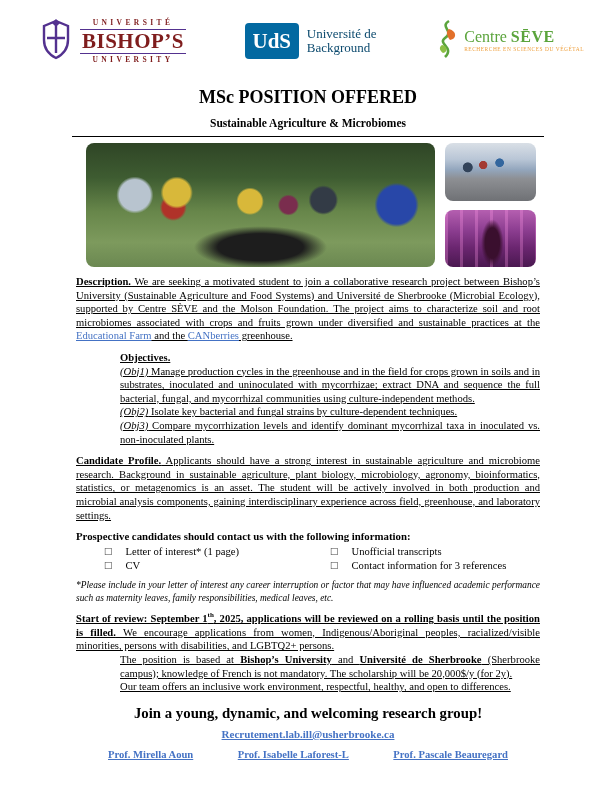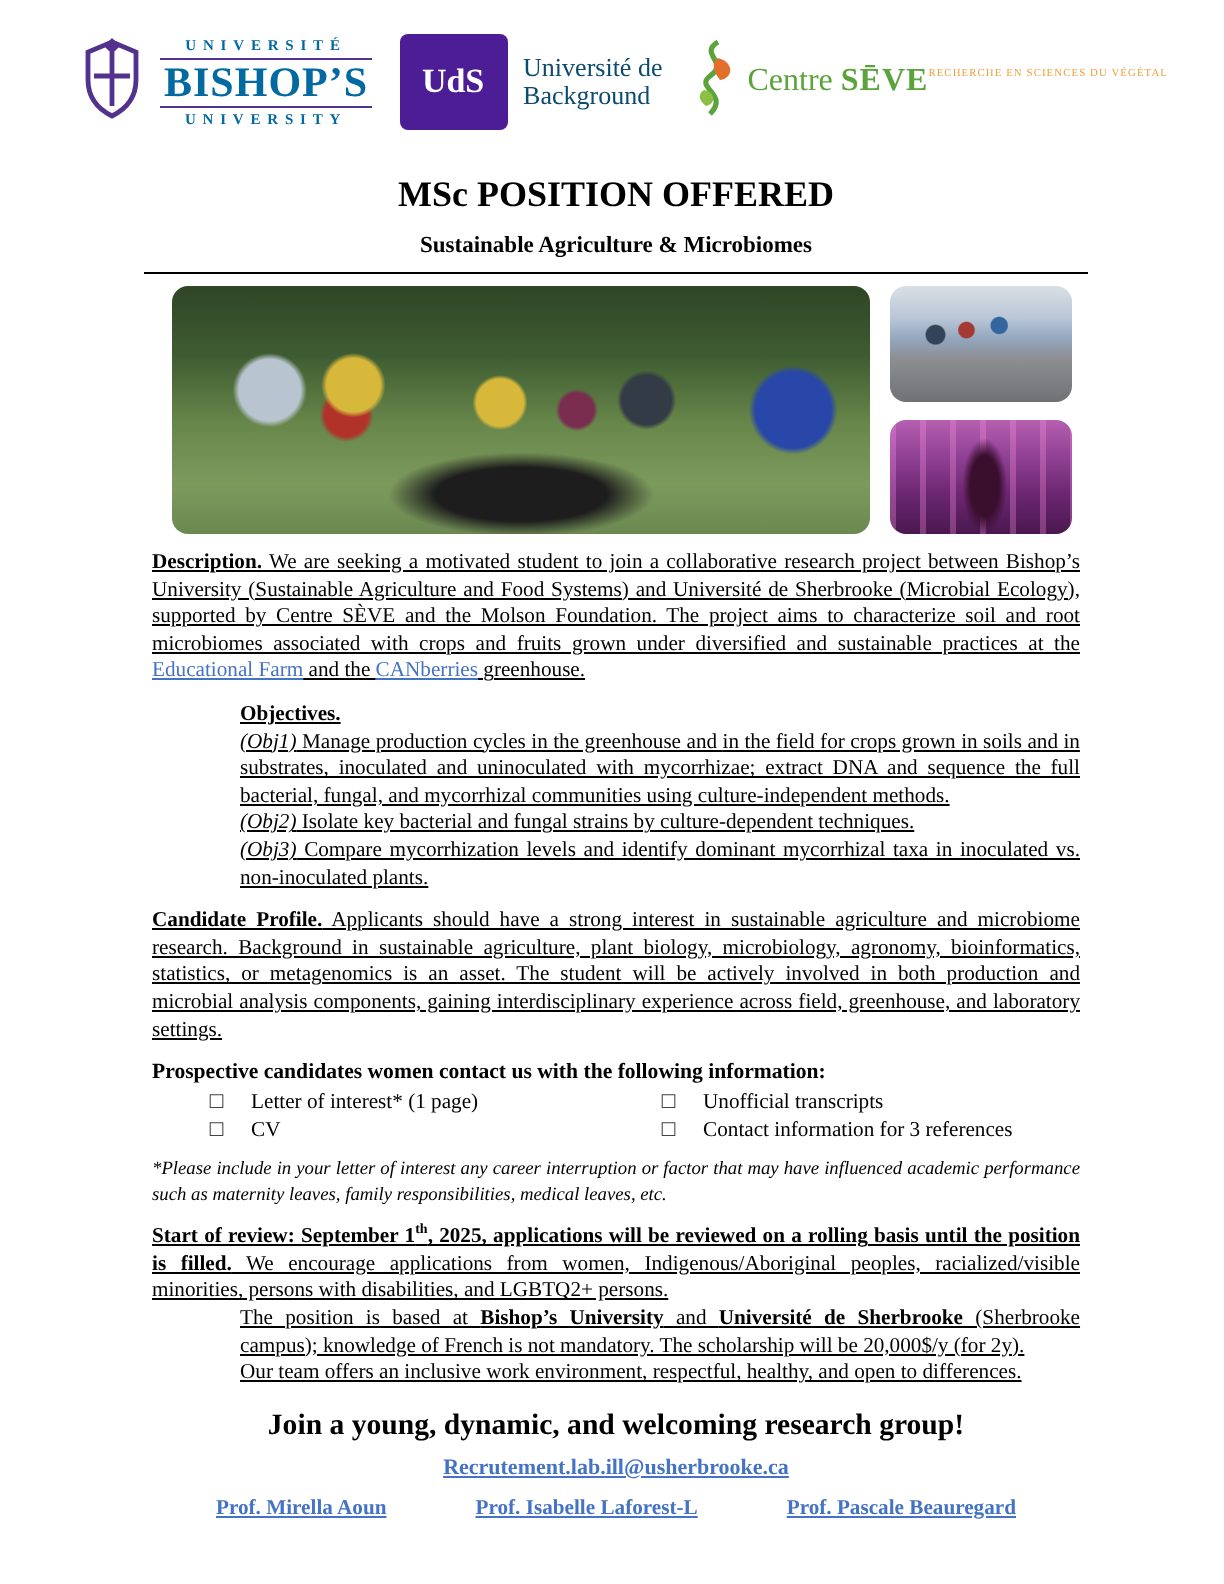--- a/index.html
+++ b/index.html
@@ -4,32 +4,32 @@
 <style>
   html,body{margin:0;padding:0;background:#ffffff;}
   .page{
     width:612px;height:792px;margin:0 auto;position:relative;overflow:hidden;
     background:#ffffff;color:#000;
     font-family:"Liberation Serif", serif;
   }
   
   .logos{display:flex;align-items:center;justify-content:space-between;
          padding:12px 28px 0 38px;height:58px;}
-  .logo-bishops{display:flex;align-items:center;gap:6px;color:#0369a1;}
+  .logo-bishops{display:flex;align-items:center;gap:6px;color:#7f1d1d;}
   .bu-text{display:flex;flex-direction:column;align-items:center;line-height:1;}
   .bu-small{font-size:7.5px;letter-spacing:3.4px;font-weight:bold;padding:2px 0;}
   .bu-big{font-size:21px;font-weight:bold;letter-spacing:.5px;
           border-top:1.6px solid #53318F;border-bottom:1.6px solid #53318F;padding:1px 2px;}
   .logo-uds{display:flex;align-items:center;gap:8px;}
-  .uds-box{width:54px;height:48px;background:#4c1d95;border-radius:4px;
+  .uds-box{width:54px;height:36px;background:#0369a1;border-radius:4px;
            display:flex;align-items:center;justify-content:center;
-           color:#fff;font-size:17px;font-weight:bold;}
+           color:#fff;font-size:21px;font-weight:bold;}
   .uds-name{font-size:13px;line-height:1.05;color:#0c4a6e;font-weight:500;}
   .logo-seve{display:flex;align-items:center;gap:5px;}
-  .seve-text{display:flex;flex-direction:row;line-height:1;}
+  .seve-text{display:flex;flex-direction:column;line-height:1;}
   .seve-name{font-size:16px;color:#5BA43C;}
   .seve-name .seve-bold{font-weight:bold;letter-spacing:.5px;}
   .seve-tag{font-size:5.4px;color:#EE9F3C;letter-spacing:.55px;margin-top:2px;}
   
   .content{padding:0 72px 0 76px;}
   .position-title{text-align:center;font-weight:bold;font-size:18px;margin-top:17px;}
   .subtitle{text-align:center;font-weight:bold;font-size:11.5px;margin-top:9px;}
   .rule{border:none;border-top:1.4px solid #000;margin:7px -4px 5px -4px;}
   .project-title{text-align:center;font-weight:bold;font-size:12px;line-height:16px;margin-top:2px;}
   
@@ -167,21 +167,21 @@
       </div>
       <div class="para tight">
         <i class="objtag">(Obj3)</i><span> Compare mycorrhization levels and identify dominant mycorrhizal taxa in inoculated vs. non-inoculated plants.</span>
       </div>
     </div>
 
     <div class="para section">
       <b class="lead">Candidate Profile.</b><span> Applicants should have a strong interest in sustainable agriculture and microbiome research. Background in sustainable agriculture, plant biology, microbiology, agronomy, bioinformatics, statistics, or metagenomics is an asset. The student will be actively involved in both production and microbial analysis components, gaining interdisciplinary experience across field, greenhouse, and laboratory settings.</span>
     </div>
 
-    <div class="check-head">Prospective candidates women contact us with the following information:</div>
+    <div class="check-head">Prospective candidates should contact us with the following information:</div>
     <div class="checklist">
       <div class="check-col1">
         <div class="check-item">
           <span class="checkbox">☐</span>
           <span>Letter of interest* (1 page)</span>
         </div>
         <div class="check-item">
           <span class="checkbox">☐</span>
           <span>CV</span>
         </div>

